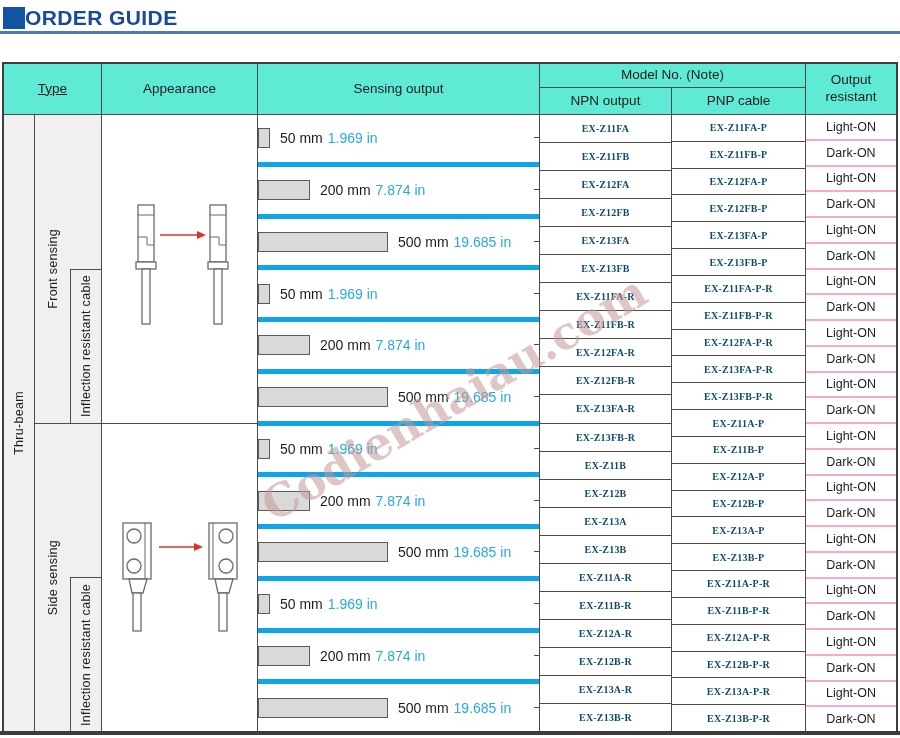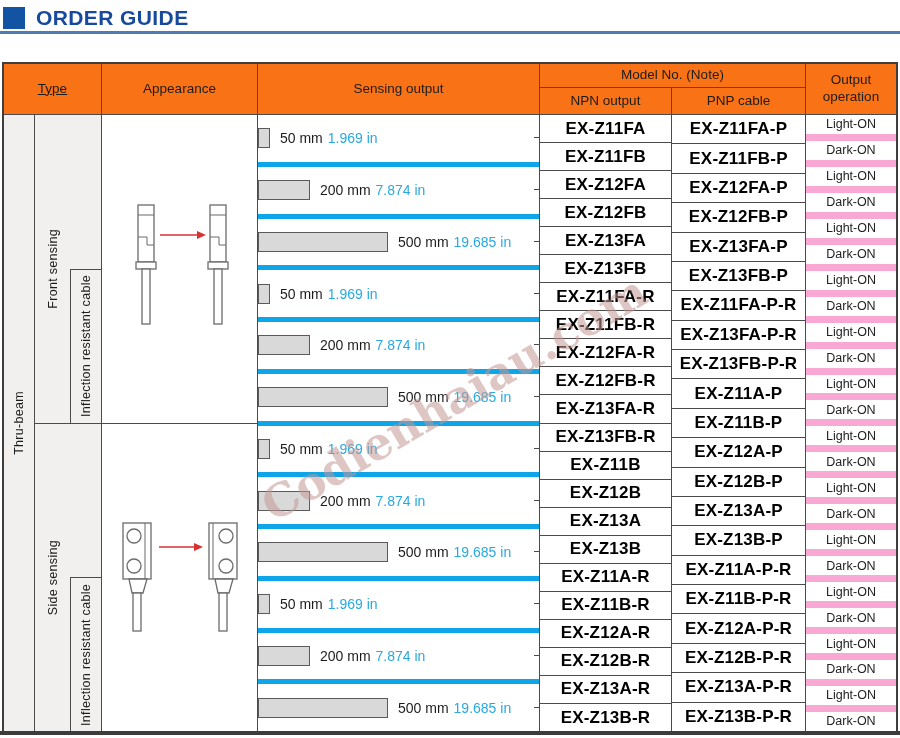--- a/index.html
+++ b/index.html
@@ -2,38 +2,38 @@
 <html><head>
 <meta charset="utf-8">
 <style>
   * { margin:0; padding:0; box-sizing:border-box; }
   html,body { width:900px; height:738px; }
   body {
     position:relative; background:#ffffff; overflow:hidden;
     font-family:"Liberation Sans", sans-serif; color:#1c1c1c;
   }
   
-  .title-row { position:absolute; left:3px; top:6px; display:flex; align-items:center; gap:11px; }
+  .title-row { position:absolute; left:3px; top:6px; display:flex; align-items:center; gap:0; }
   .title-square { width:22px; height:22px; background:#1253a4; }
   .title-text { font-size:21px; font-weight:bold; color:#17499c; letter-spacing:.4px; }
   .title-rule { position:absolute; left:0; top:31px; width:900px; height:3px; background:#4d7cb5; }
 
   
   .table-wrap {
     position:absolute; left:2px; top:62px; width:896px;
     border:2px solid #3e3e3e; border-bottom:none; background:#4b4b4b;
   }
   .grid {
     display:grid;
     grid-template-columns:30px 66px 155px 281px 131px 133px 90px;
     grid-template-rows:23px 26px 616px;
     gap:1px; background:#4b4b4b;
   }
   .hcell {
-    background:#f97316; display:flex; align-items:center; justify-content:center;
+    background:#5eead4; display:flex; align-items:center; justify-content:center;
     text-align:center; font-size:13.5px; color:#1c1c1c; line-height:1.25; padding:0 4px;
   }
   .h-type        { grid-column:1 / span 2; grid-row:1 / span 2;text-decoration:underline; }
   .h-appearance  { grid-column:3; grid-row:1 / span 2; }
   .h-sensing     { grid-column:4; grid-row:1 / span 2; }
   .h-modelno     { grid-column:5 / span 2; grid-row:1; }
   .h-npn         { grid-column:5; grid-row:2; }
   .h-pnp         { grid-column:6; grid-row:2; }
   .h-output      { grid-column:7; grid-row:1 / span 2; }
 
@@ -68,24 +68,24 @@
     display:flex; align-items:center; }
   .s-cell:last-child { border-bottom:none; }
   .s-cell::after { content:""; position:absolute; right:0; top:calc(50% - 1px);
     width:5px; height:1px; background:#4b4b4b; }
   .s-bar { height:20px; background:#d9d9d9; border:1px solid #5a5a5a; flex:none; }
   .s-text { margin-left:10px; font-size:14px; white-space:nowrap; }
   .s-mm { color:#1c1c1c; }
   .s-in { color:#29a9e1; margin-left:5px; }
 
   .m-cell { flex:1; display:flex; align-items:center; justify-content:center;
-    font-size:17px; font-weight:bold; color:#000000; border-bottom:1px solid #4b4b4b;
-    letter-spacing:.2px; }
+    font-size:10px; font-weight:bold; color:#0c4a6e; border-bottom:1px solid #4b4b4b;
+    letter-spacing:.2px;font-family:Liberation Serif, serif; }
   .o-cell { flex:1; display:flex; align-items:center; justify-content:center;
-    font-size:12.5px; color:#222; border-bottom:7px solid #f9a8d4; }
+    font-size:12.5px; color:#222; border-bottom:2px solid #f9a8d4; }
   .m-cell:last-child, .o-cell:last-child { border-bottom:none; }
 
   .bottom-rule { position:absolute; left:0; top:731px; width:900px; height:3.5px; background:#3c3c3c; }
 
   
   .watermark {
     position:absolute; left:266px; top:482px; z-index:10;
     font-family:"DejaVu Serif", serif; font-weight:bold; font-size:45px;
     color:rgba(193,152,145,0.55); white-space:nowrap;
     transform:rotate(-30.5deg); transform-origin:0 50%;
@@ -107,21 +107,21 @@
 <div class="title-rule"></div>
 
 <div class="table-wrap">
   <div class="grid">
     <div class="hcell h-type">Type</div>
     <div class="hcell h-appearance">Appearance</div>
     <div class="hcell h-sensing">Sensing output</div>
     <div class="hcell h-modelno">Model No. (Note)</div>
     <div class="hcell h-npn">NPN output</div>
     <div class="hcell h-pnp">PNP cable</div>
-    <div class="hcell h-output">Output operation</div>
+    <div class="hcell h-output">Output resistant</div>
 
     <div class="b-thru">
       <span class="vtext">Thru-beam</span>
     </div>
 
     <div class="b-band">
       <div class="band-half">
         <div class="band-label">
           <span class="vtext">Front sensing</span>
         </div>
@@ -264,20 +264,22 @@
         <div class="m-cell">EX-Z13B-R</div>
       </div>
     <div class="b-pnp" id="pnp-col">
         <div class="m-cell">EX-Z11FA-P</div>
         <div class="m-cell">EX-Z11FB-P</div>
         <div class="m-cell">EX-Z12FA-P</div>
         <div class="m-cell">EX-Z12FB-P</div>
         <div class="m-cell">EX-Z13FA-P</div>
         <div class="m-cell">EX-Z13FB-P</div>
         <div class="m-cell">EX-Z11FA-P-R</div>
+        <div class="m-cell">EX-Z11FB-P-R</div>
+        <div class="m-cell">EX-Z12FA-P-R</div>
         <div class="m-cell">EX-Z13FA-P-R</div>
         <div class="m-cell">EX-Z13FB-P-R</div>
         <div class="m-cell">EX-Z11A-P</div>
         <div class="m-cell">EX-Z11B-P</div>
         <div class="m-cell">EX-Z12A-P</div>
         <div class="m-cell">EX-Z12B-P</div>
         <div class="m-cell">EX-Z13A-P</div>
         <div class="m-cell">EX-Z13B-P</div>
         <div class="m-cell">EX-Z11A-P-R</div>
         <div class="m-cell">EX-Z11B-P-R</div>

